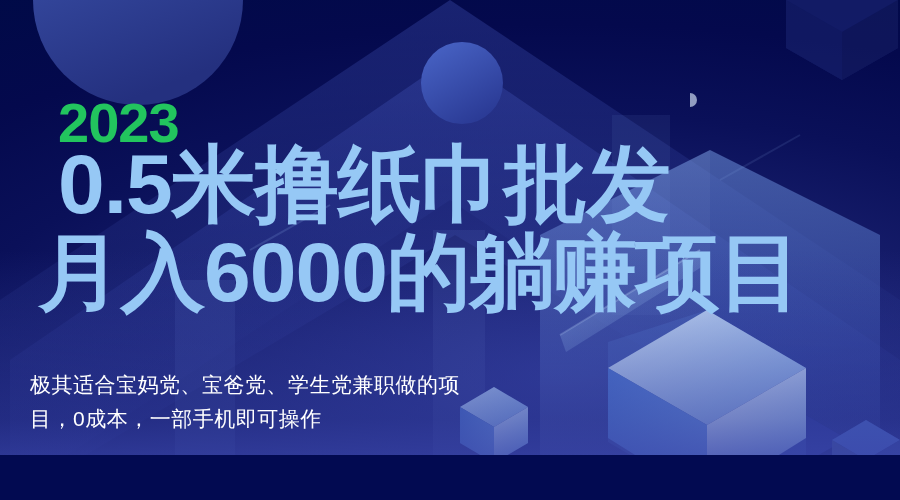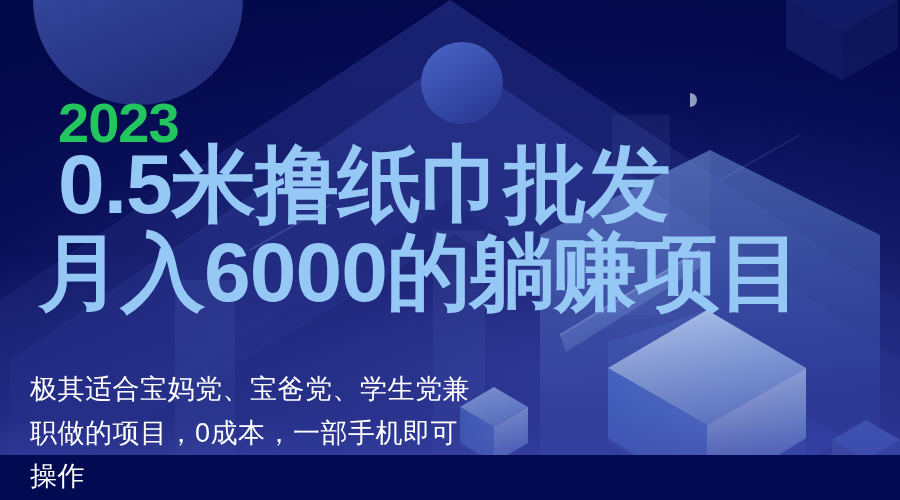--- a/index.html
+++ b/index.html
@@ -70,21 +70,21 @@
     white-space:nowrap;
   }
   .headline .l1 { display:block; margin-left:20px; }
   .headline .l2 { display:block; }
 
   .subtitle {
     position:absolute;
     left:30px; top:368px;
     width:455px;
     color:#ffffff;
-    font-size:27px;
+    font-size:21px;
     font-weight:400;
     line-height:1.62;
     letter-spacing:0.5px;
   }
 </style>
 </head>
 <body>
 
 <div class="poster">
 

